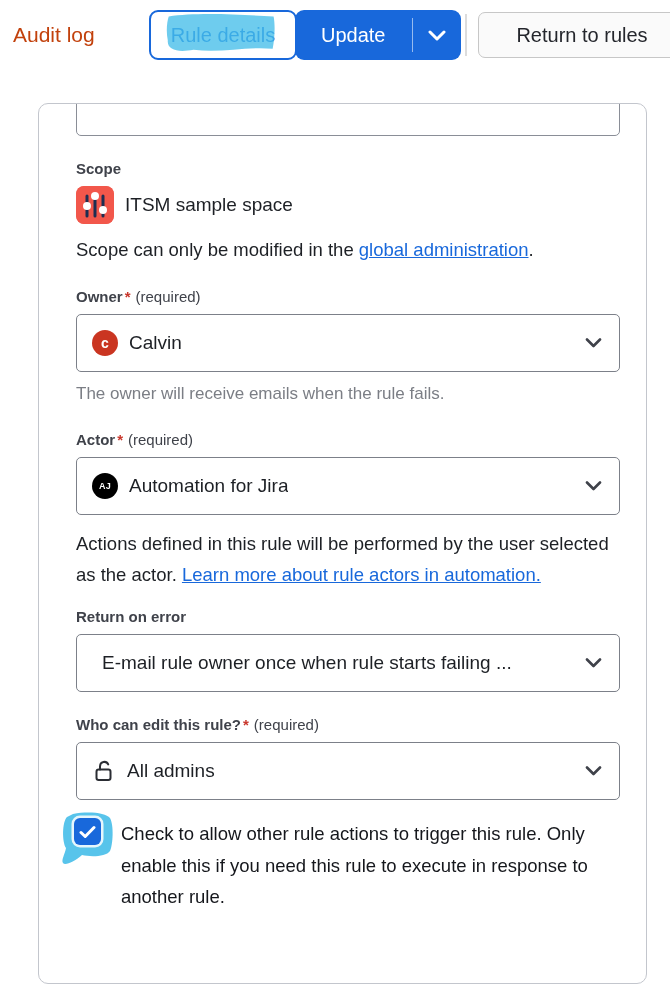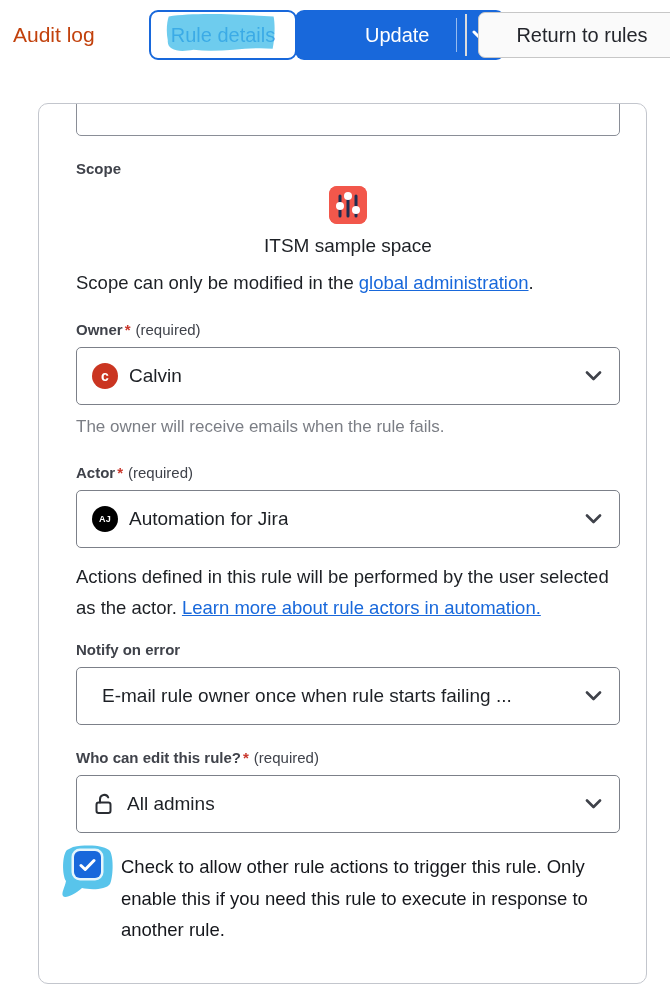--- a/index.html
+++ b/index.html
@@ -7,21 +7,21 @@
     font-family:"Liberation Sans","DejaVu Sans",sans-serif; color:#1d2025; }
 
   
   .toolbar { position:relative; height:70px; }
   .audit-log { position:absolute; left:13px; top:23px; font-size:21px; color:#c2410c; }
   .rule-details-btn { position:absolute; left:135px; top:10px; width:148px; height:50px;
     background:#fff; border:2px solid #1868DB; border-radius:9px; color:#1868DB;
     font-size:20px; display:flex; align-items:center; justify-content:center; cursor:pointer;margin-left:14px; }
   .rule-details-btn .hl-svg { position:absolute; left:0; top:0; width:100%; height:100%; pointer-events:none; }
   .update-btn { position:absolute; left:295px; top:10px; height:50px; display:flex;
-    background:#1868DB; border-radius:9px; color:#fff; cursor:pointer;padding-left:44px; }
+    background:#1868DB; border-radius:9px; color:#fff; cursor:pointer; }
   .update-main { padding:0 26px; display:flex; align-items:center; font-size:20px; }
   .update-sep { width:1px; margin:8px 0; background:rgba(255,255,255,.55); }
   .update-caret { width:48px; display:flex; align-items:center; justify-content:center; }
   .toolbar-vdiv { position:absolute; left:465px; top:14px; width:2px; height:42px; background:#dcdcdc; }
   .return-btn { position:absolute; left:478px; top:12px; width:208px; height:46px;
     background:#fafafa; border:1px solid #c7c7c7; border-radius:7px; color:#24262c;
     font-size:20px; display:flex; align-items:center; justify-content:center; cursor:pointer; }
 
   
   .card { position:absolute; left:38px; top:103px; width:609px; height:881px;
@@ -30,21 +30,21 @@
   .rule-name-input { display:block; width:100%; height:48px; margin-top:-16px;
     border:1px solid #8a8e97; border-radius:5px; font-size:19px; padding:0 12px;
     font-family:inherit; outline:none; background:#fff; }
 
   .field-label { margin-top:27px; font-size:15px; color:#3f424a; }
   .field-label b { font-weight:700; }
   .req-star { color:#C9372C; font-weight:700; padding-left:2px; }
   .req-text { margin-left:5px; font-weight:400; }
   .label-scope { margin-top:24px; font-weight:700; }
 
-  .space-row { margin-top:9px; display:flex; align-items:center; gap:11px;flex-direction:column; }
+  .space-row { margin-top:9px; display:flex; align-items:center; gap:11px; }
   .space-icon { width:38px; height:38px; border-radius:8px; background:#F2574B; flex-shrink:0; }
   .space-name { font-size:19px; }
 
   .note { margin-top:15px; font-size:18.5px; }
   a.link { color:#1868DB; text-decoration:underline; cursor:pointer; }
 
   .select { margin-top:9px; height:58px; border:1.5px solid #7c8089; border-radius:5px;
     display:flex; align-items:center; padding:0 48px 0 15px; position:relative; cursor:pointer;
     background:#fff; }
   .select .value { font-size:19px; margin-left:11px; white-space:nowrap; overflow:hidden; }
@@ -139,21 +139,21 @@
   <div class="select">
     <span class="avatar avatar-navy">AJ</span>
     <span class="value">Automation for Jira</span>
     <svg class="chev" width="17" height="10" viewBox="0 0 17 10">
       <path d="M2 1.5 L8.5 8 L15 1.5" fill="none" stroke="#3f424a" stroke-width="2.6" stroke-linecap="round" stroke-linejoin="round"></path>
     </svg>
   </div>
 
   <div class="para"><span>Actions defined in this rule will be performed by the user selected as the actor. </span><a class="link">Learn more about rule actors in automation.</a></div>
 
-  <div class="field-label label-notify"><b>Notify on error</b></div>
+  <div class="field-label label-notify"><b>Return on error</b></div>
 
   <div class="select">
     <span class="value no-ico">E-mail rule owner once when rule starts failing ...</span>
     <svg class="chev" width="17" height="10" viewBox="0 0 17 10">
       <path d="M2 1.5 L8.5 8 L15 1.5" fill="none" stroke="#3f424a" stroke-width="2.6" stroke-linecap="round" stroke-linejoin="round"></path>
     </svg>
   </div>
 
   <div class="field-label label-edit"><b>Who can edit this rule?</b><span class="req-star">*</span><span class="req-text">(required)</span></div>
 

